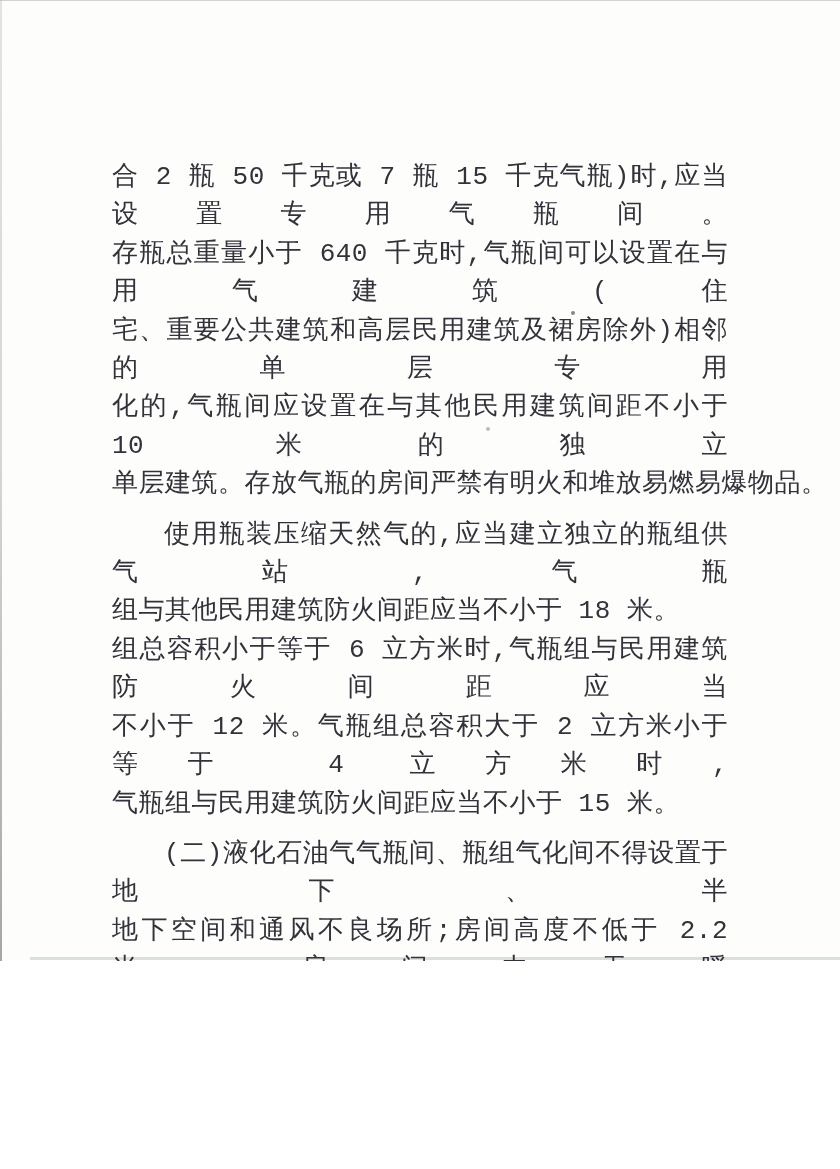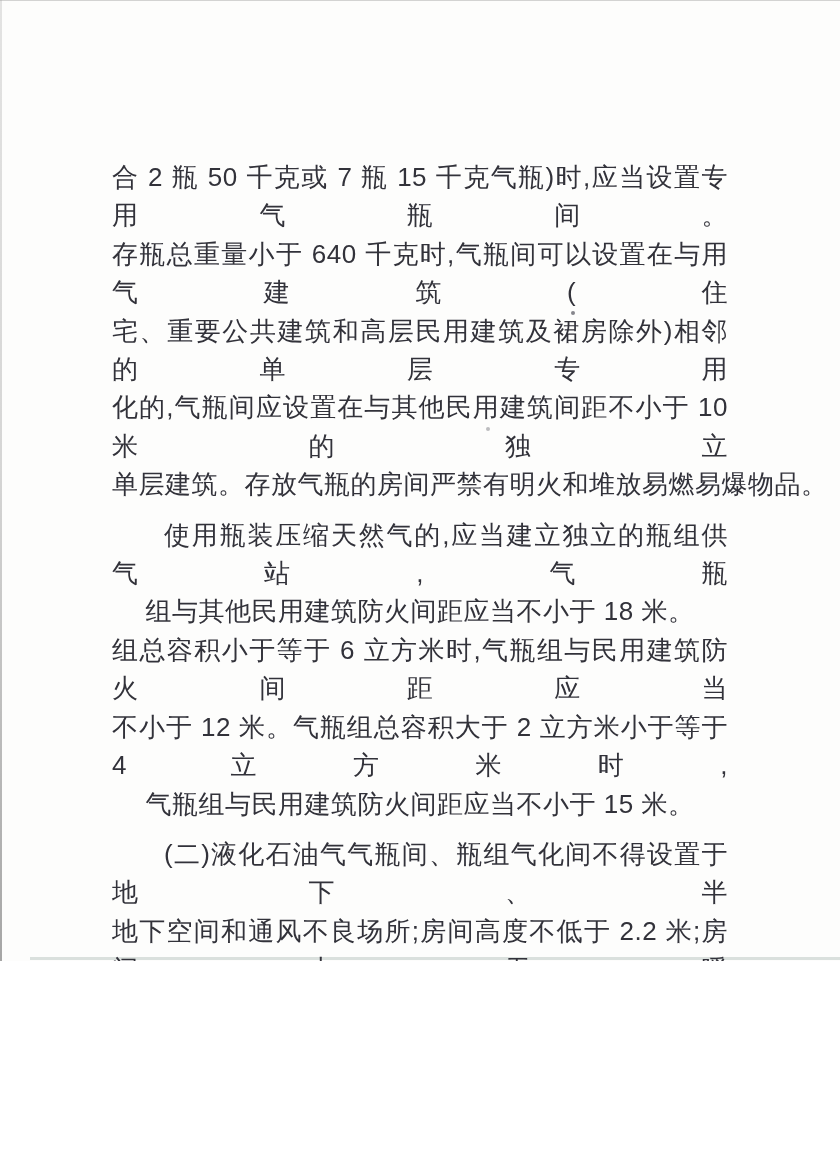--- a/index.html
+++ b/index.html
@@ -6,21 +6,21 @@
     margin: 0;
     padding: 0;
     background: #ffffff;
   }
   .page {
     position: relative;
     width: 840px;
     height: 961px;
     background: #fdfdfc;
     overflow: hidden;
-    font-family: Liberation Sans, sans-serif;
+    font-family: Liberation Mono, monospace;
   }
   
   .scan-edge-left {
     position: absolute;
     left: 0; top: 0;
     width: 2px; height: 1169px;
     background: linear-gradient(to bottom,
       rgba(150,150,150,0.25) 0%,
       rgba(140,140,140,0.35) 40%,
       rgba(110,110,110,0.75) 100%);
@@ -47,21 +47,20 @@
     left: 112px;
     top: 158px;
     width: 616px;
     color: #32323a;
     font-size: 26px;
     line-height: 38.4px;
     letter-spacing: 0.5px;
   }
   .line {
     white-space: nowrap;
-    text-align: center;
   }
   .line.full {
     white-space: normal;
     text-align: justify;
     text-align-last: justify;
     text-justify: inter-character;
   }
   .line.indent {
     text-indent: 2em;
     margin-top: 12px;

